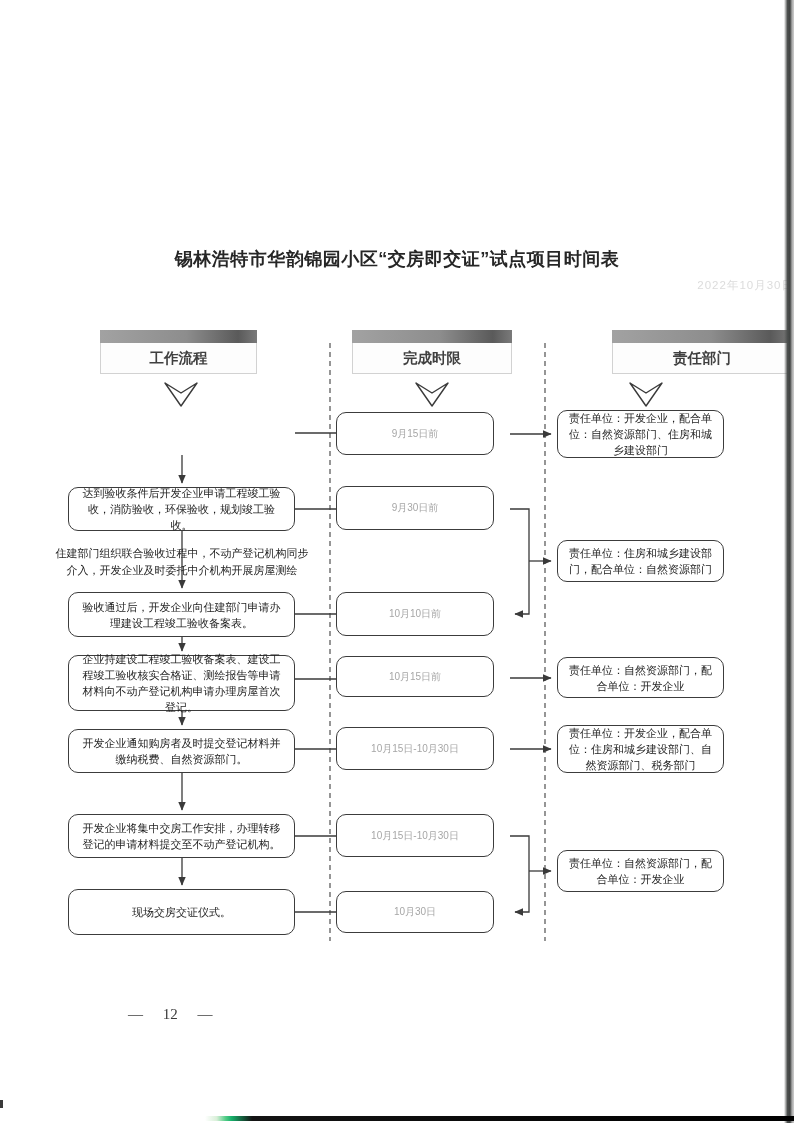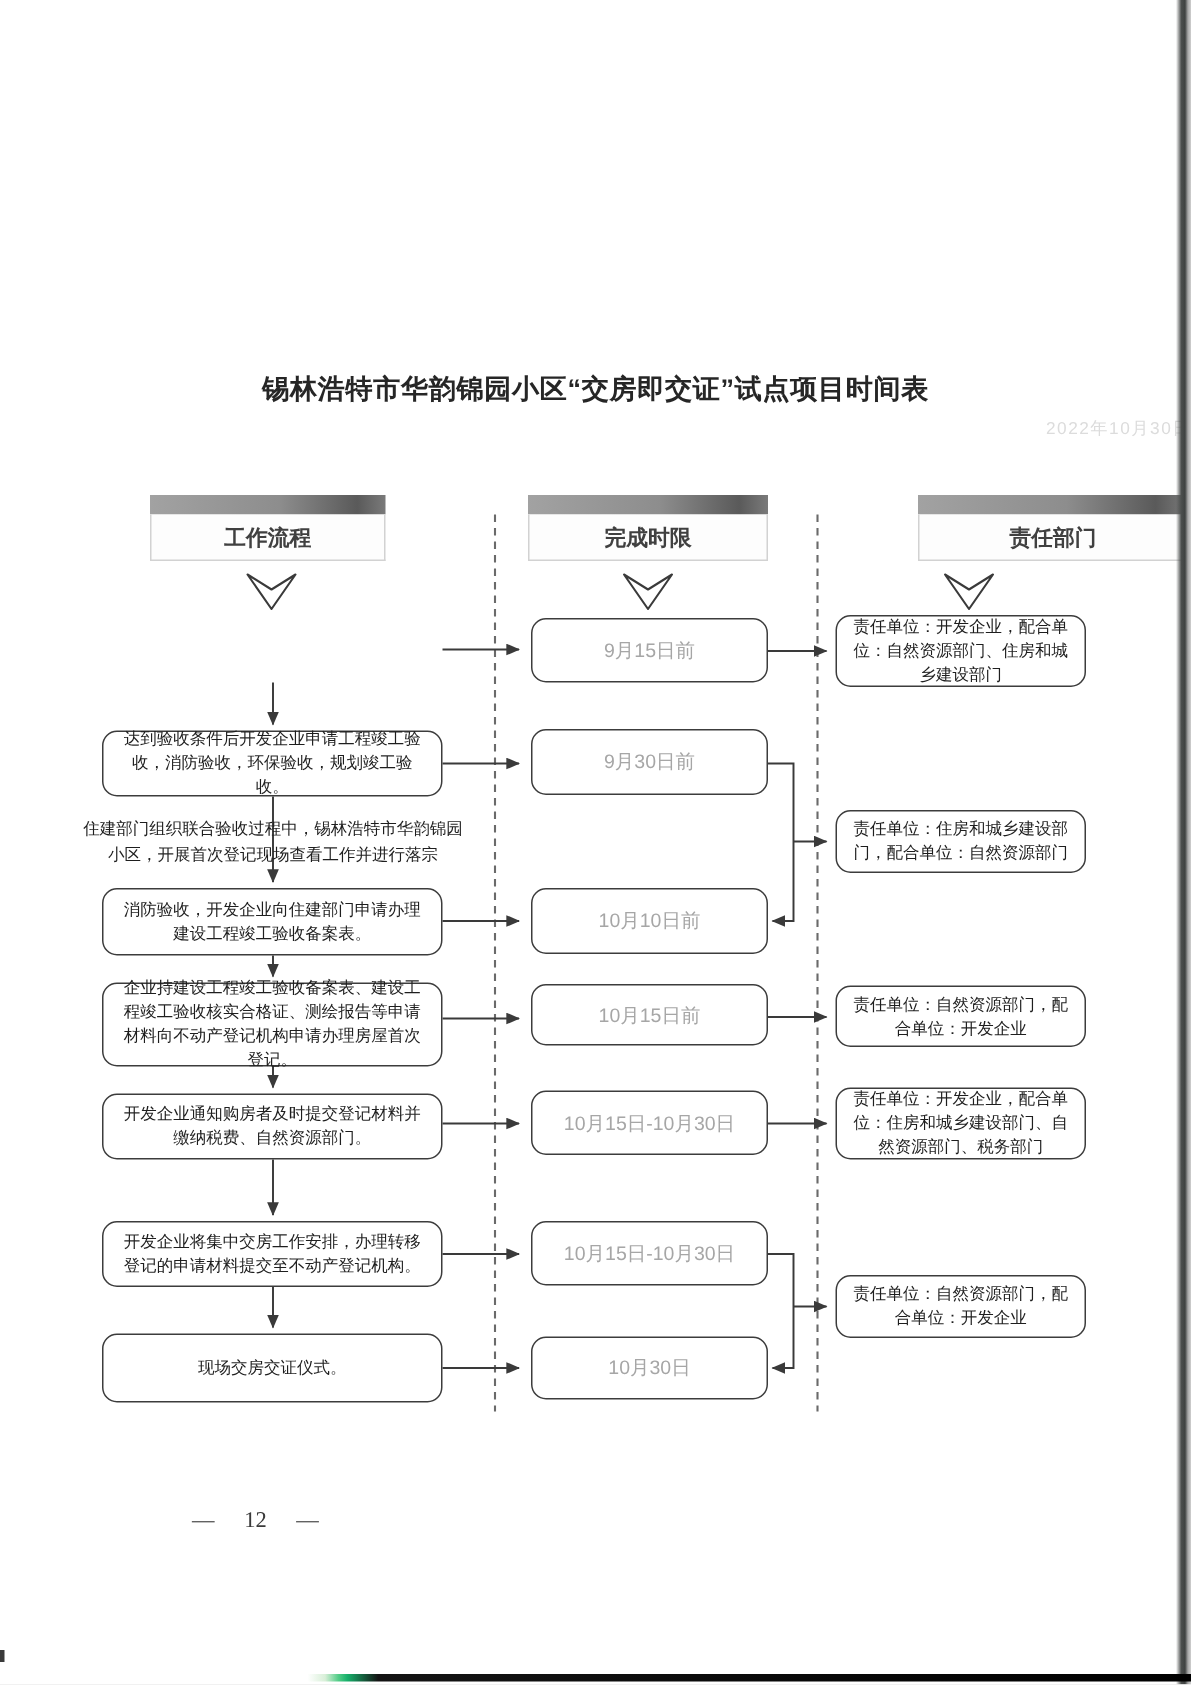--- a/index.html
+++ b/index.html
@@ -36,21 +36,21 @@
   .down-arrow{position:absolute; top:382px; width:36px; height:26px;}
   .a0{left:163px;} .a1{left:414px;} .a2{left:628px;}
   
   .flow-box{
     position:absolute; box-sizing:border-box;
     border:1.4px solid #3c3c3c; border-radius:10px; background:#fff;
     display:flex; align-items:center; justify-content:center;
     text-align:center; font-size:11px; line-height:16px; padding:2px 9px;
   }
   .col-process{left:68px; width:227px;}
-  .col-deadline{left:354px; width:158px; color:#a6a6a6; font-size:13px;}
+  .col-deadline{left:336px; width:158px; color:#a6a6a6; font-size:10px;}
   .col-dept{left:557px; width:167px;}
   .p0{top:413px;height:42px}.p1{top:487px;height:44px}.p2{top:592px;height:45px}
   .p3{top:655px;height:56px}.p4{top:729px;height:44px}.p5{top:814px;height:44px}
   .p6{top:889px;height:46px}
   .d0{top:412px;height:43px}.d1{top:486px;height:44px}.d2{top:592px;height:44px}
   .d3{top:656px;height:41px}.d4{top:727px;height:43px}.d5{top:814px;height:43px}
   .d6{top:891px;height:42px}
   .g0{top:410px;height:48px}.g1{top:540px;height:42px}.g2{top:657px;height:41px}
   .g3{top:725px;height:48px}.g4{top:850px;height:42px}
   .note{
@@ -138,22 +138,22 @@
       <path d="M510 749 H551" marker-end="url(#ah)"></path>
 
       <path d="M510 509 H529 V614 H515" marker-end="url(#ah)"></path>
       <path d="M529 561 H551" marker-end="url(#ah)"></path>
       <path d="M510 836 H529 V912 H515" marker-end="url(#ah)"></path>
       <path d="M529 871 H551" marker-end="url(#ah)"></path>
     </g>
   </svg>
 
   <div class="flow-box col-process p1">达到验收条件后开发企业申请工程竣工验收，消防验收，环保验收，规划竣工验收。</div>
-  <div class="note">住建部门组织联合验收过程中，锡林浩特市华韵锦园小区，开展首次登记现场查看工作并进行落宗</div>
-  <div class="flow-box col-process p2">消防验收，开发企业向住建部门申请办理建设工程竣工验收备案表。</div>
+  <div class="note">住建部门组织联合验收过程中，不动产登记机构同步介入，开发企业及时委托中介机构开展房屋测绘</div>
+  <div class="flow-box col-process p2">验收通过后，开发企业向住建部门申请办理建设工程竣工验收备案表。</div>
   <div class="flow-box col-process p3">企业持建设工程竣工验收备案表、建设工程竣工验收核实合格证、测绘报告等申请材料向不动产登记机构申请办理房屋首次登记。</div>
   <div class="flow-box col-process p4">开发企业通知购房者及时提交登记材料并缴纳税费、自然资源部门。</div>
   <div class="flow-box col-process p5">开发企业将集中交房工作安排，办理转移登记的申请材料提交至不动产登记机构。</div>
   <div class="flow-box col-process p6">现场交房交证仪式。</div>
 
   <div class="flow-box col-deadline d0">9月15日前</div>
   <div class="flow-box col-deadline d1">9月30日前</div>
   <div class="flow-box col-deadline d2">10月10日前</div>
   <div class="flow-box col-deadline d3">10月15日前</div>
   <div class="flow-box col-deadline d4">10月15日-10月30日</div>

